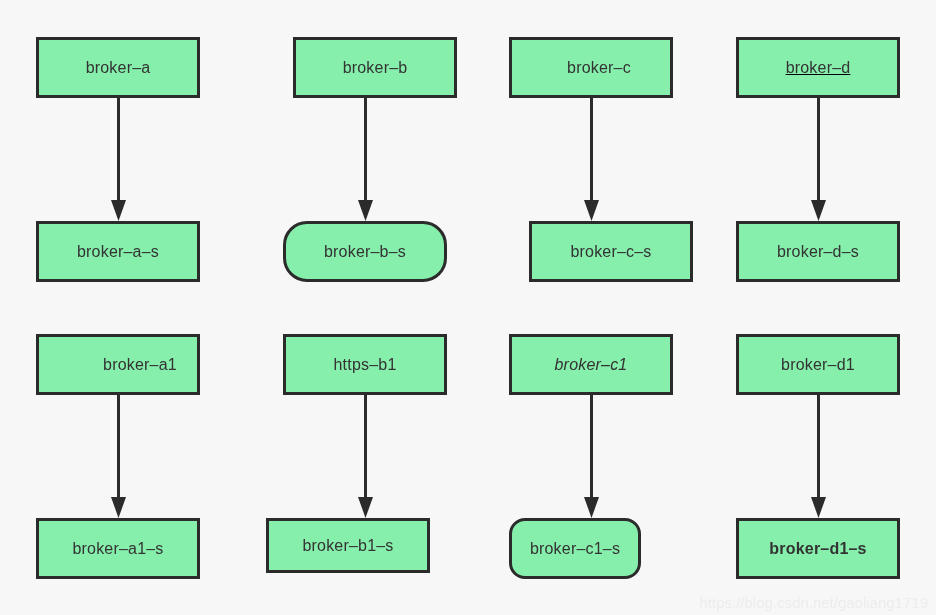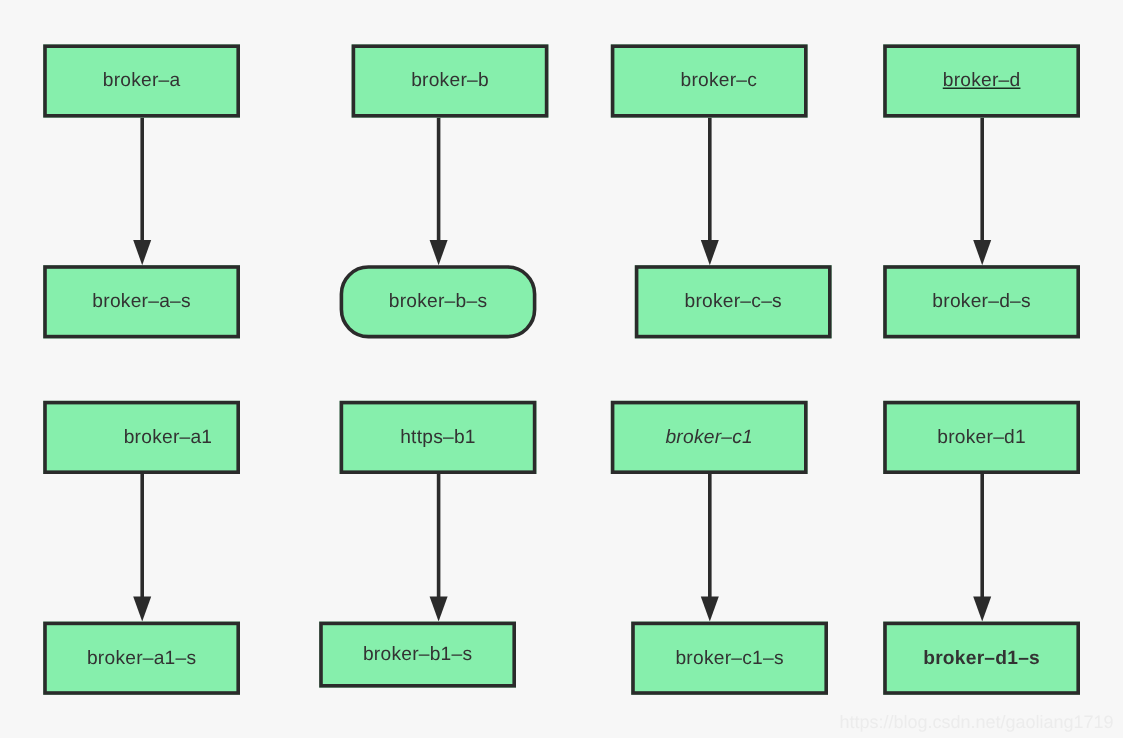--- a/index.html
+++ b/index.html
@@ -125,20 +125,20 @@
     </div>
     <div class="node" style="left: 736px; top: 334px; width: 164px; height: 61px;">
       <span class="node-label">broker–d1</span>
     </div>
     <div class="node" style="left: 36px; top: 518px; width: 164px; height: 61px;">
       <span class="node-label">broker–a1–s</span>
     </div>
     <div class="node" style="left: 266px; top: 518px; width: 164px; height: 55px;">
       <span class="node-label">broker–b1–s</span>
     </div>
-    <div class="node" style="left: 526px; top: 518px; width: 164px; height: 61px;">
+    <div class="node" style="left: 509px; top: 518px; width: 132px; height: 61px; border-radius: 16px;">
       <span class="node-label">broker–c1–s</span>
     </div>
     <div class="node" style="left: 736px; top: 518px; width: 164px; height: 61px; font-weight: bold;">
       <span class="node-label">broker–d1–s</span>
     </div>
     <div class="watermark">https://blog.csdn.net/gaoliang1719</div>
   </div>
 
 </body></html>

